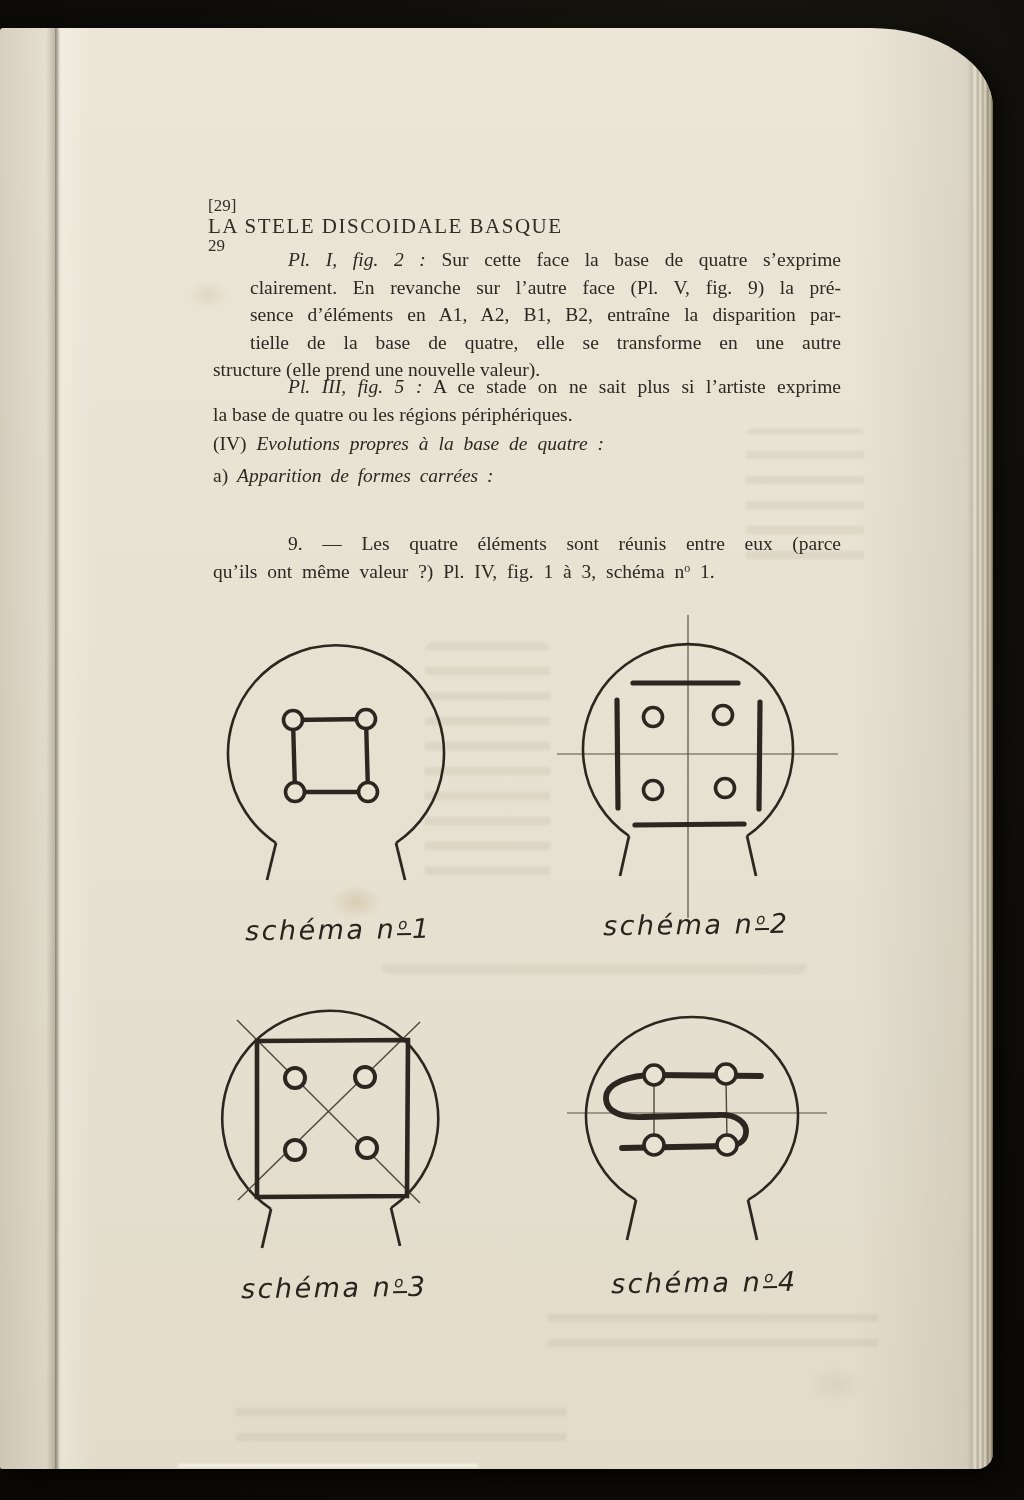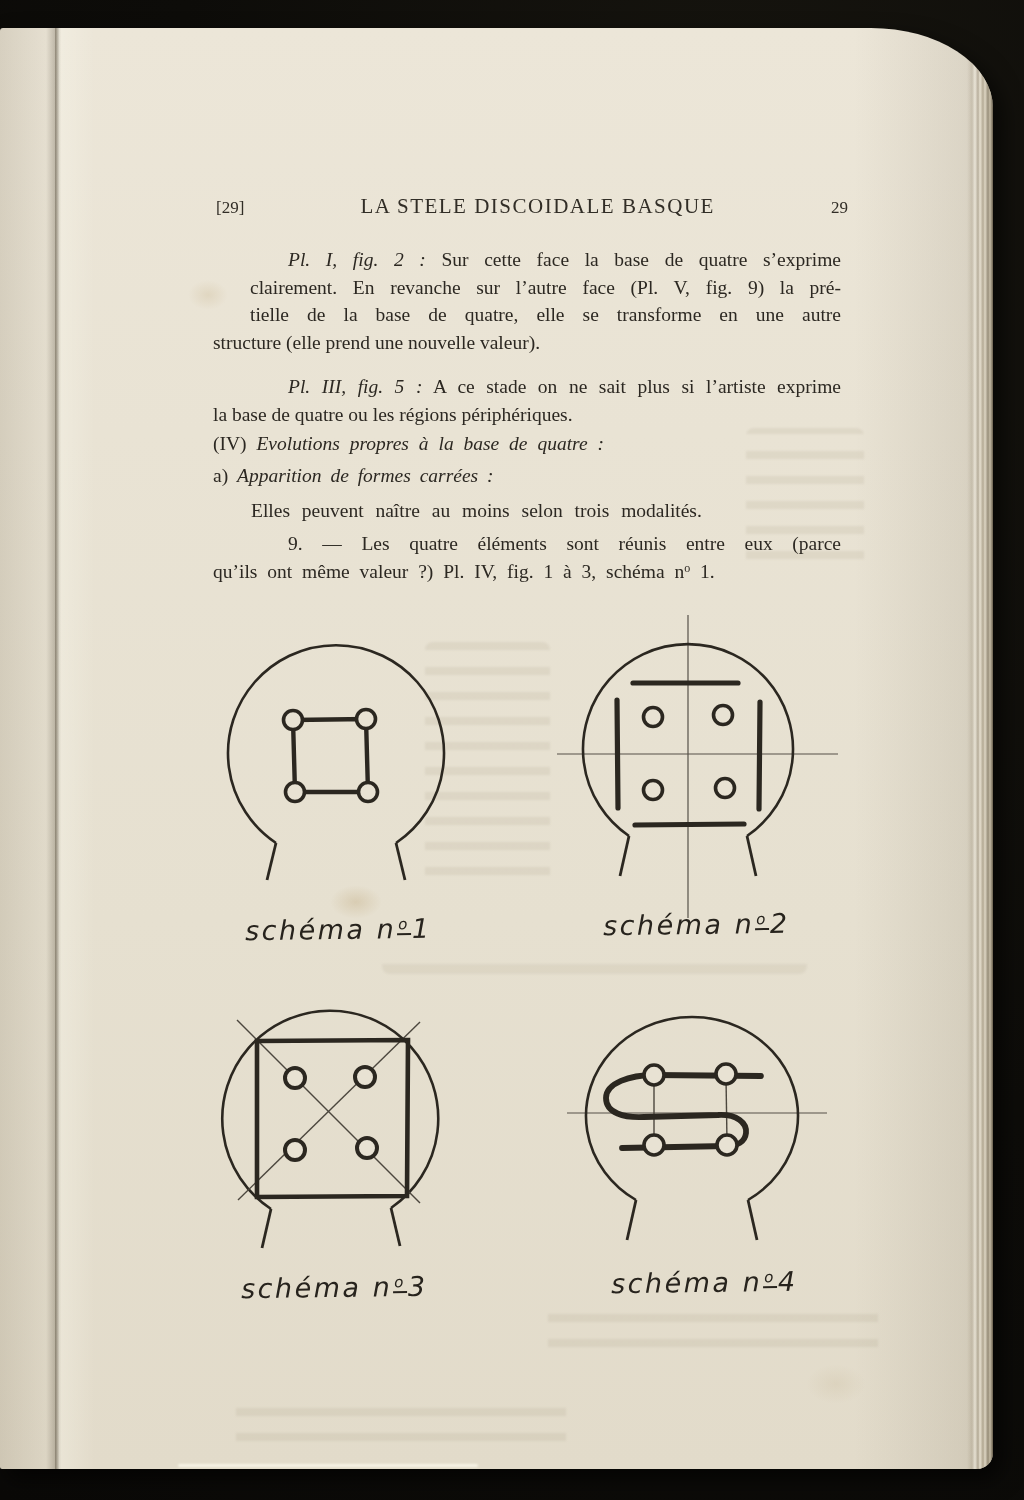--- a/index.html
+++ b/index.html
@@ -46,23 +46,23 @@
   .ghost{
     position:absolute;pointer-events:none;filter:blur(1.3px);border-radius:8px;
     background:repeating-linear-gradient(0deg, rgba(0,0,0,0) 0 17px, rgba(118,102,72,0.085) 17px 25px);
   }
   .ghost-1{left:425px;top:642px;width:125px;height:250px;}
   .ghost-2{left:382px;top:946px;width:425px;height:28px;background:repeating-linear-gradient(0deg, rgba(118,102,72,0.08) 0 10px, rgba(0,0,0,0) 10px 28px);}
   .ghost-3{left:548px;top:1302px;width:330px;height:62px;}
   .ghost-4{left:236px;top:1392px;width:330px;height:66px;}
   .ghost-5{left:746px;top:428px;width:118px;height:148px;}
   .header-row{
-    position:absolute;left:216px;top:196px;width:632px;
+    position:absolute;left:208px;top:196px;width:632px;
     display:flex;justify-content:space-between;align-items:baseline;
-    font-size:17px;line-height:20px;color:#312d26;
+    font-size:17px;line-height:20px;color:#312d26;flex-direction:column;
   }
   .running-title{letter-spacing:1.5px;font-size:21px;}
   .textblock{position:absolute;left:213px;width:628px;font-size:19.5px;line-height:27.5px;color:#2c2822;}
   .jline{text-align:justify;text-align-last:justify;margin-left:37px;}
   .indent{padding-left:38px;}
   .it{font-style:italic;}
   .p1{top:246px;}  .p2{top:373px;}
   .h-iv{top:430px;word-spacing:5px;}
   .h-a{top:462px;word-spacing:4px;}
   .modal{top:497px;word-spacing:7px;}
@@ -102,40 +102,40 @@
 
   <div class="header-row">
     <span>[29]</span>
     <span class="running-title">LA STELE DISCOIDALE BASQUE</span>
     <span>29</span>
   </div>
 
   <div class="textblock p1">
     <div class="jline indent"><span class="it">Pl. I, fig. 2 :</span> <span>Sur cette face la base de quatre s’exprime</span></div>
     <div class="jline">clairement. En revanche sur l’autre face (Pl. V, fig. 9) la pré-</div>
+    <div class="jline">sence d’éléments en A1, A2, B1, B2, entraîne la disparition par-</div>
     <div class="jline">tielle de la base de quatre, elle se transforme en une autre</div>
     <div>structure (elle prend une nouvelle valeur).</div>
   </div>
 
   <div class="textblock p2">
     <div class="jline indent"><span class="it">Pl. III, fig. 5 :</span> <span>A ce stade on ne sait plus si l’artiste exprime</span></div>
     <div>la base de quatre ou les régions périphériques.</div>
   </div>
 
   <div class="textblock h-iv">
     <span>(IV)</span>
     <span class="it">Evolutions propres à la base de quatre :</span>
   </div>
 
   <div class="textblock h-a">
     <span>a)</span>
     <span class="it">Apparition de formes carrées :</span>
   </div>
 
-  <div class="textblock modal indent">Elles peuvent naître au moins selon trois modalités.</div>
 
   <div class="textblock item1">
     <div class="jline indent">9. — Les quatre éléments sont réunis entre eux (parce</div>
     <div class="ws4"><span>qu’ils ont même valeur ?) Pl. IV, fig. 1 à 3, schéma n</span><span class="ord-print">o</span><span> 1.</span></div>
   </div>
 
   <svg class="diagrams" viewBox="0 0 1024 1500">
 
     <g fill="none" stroke="#2b2720">
       <path d="M 276,843 A 108 108 0 1 1 396,843" stroke-width="2.6"></path>

